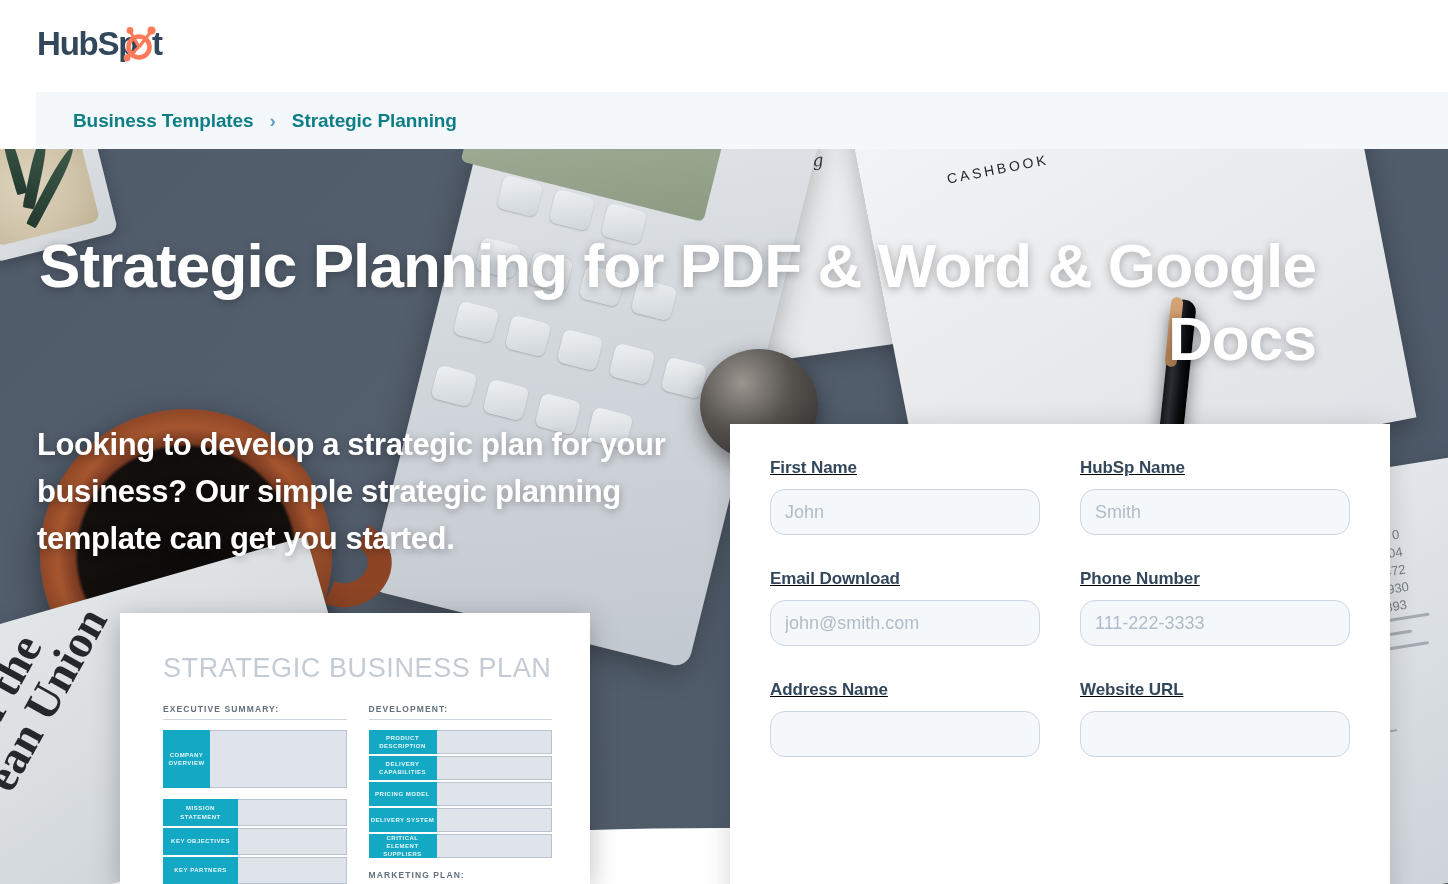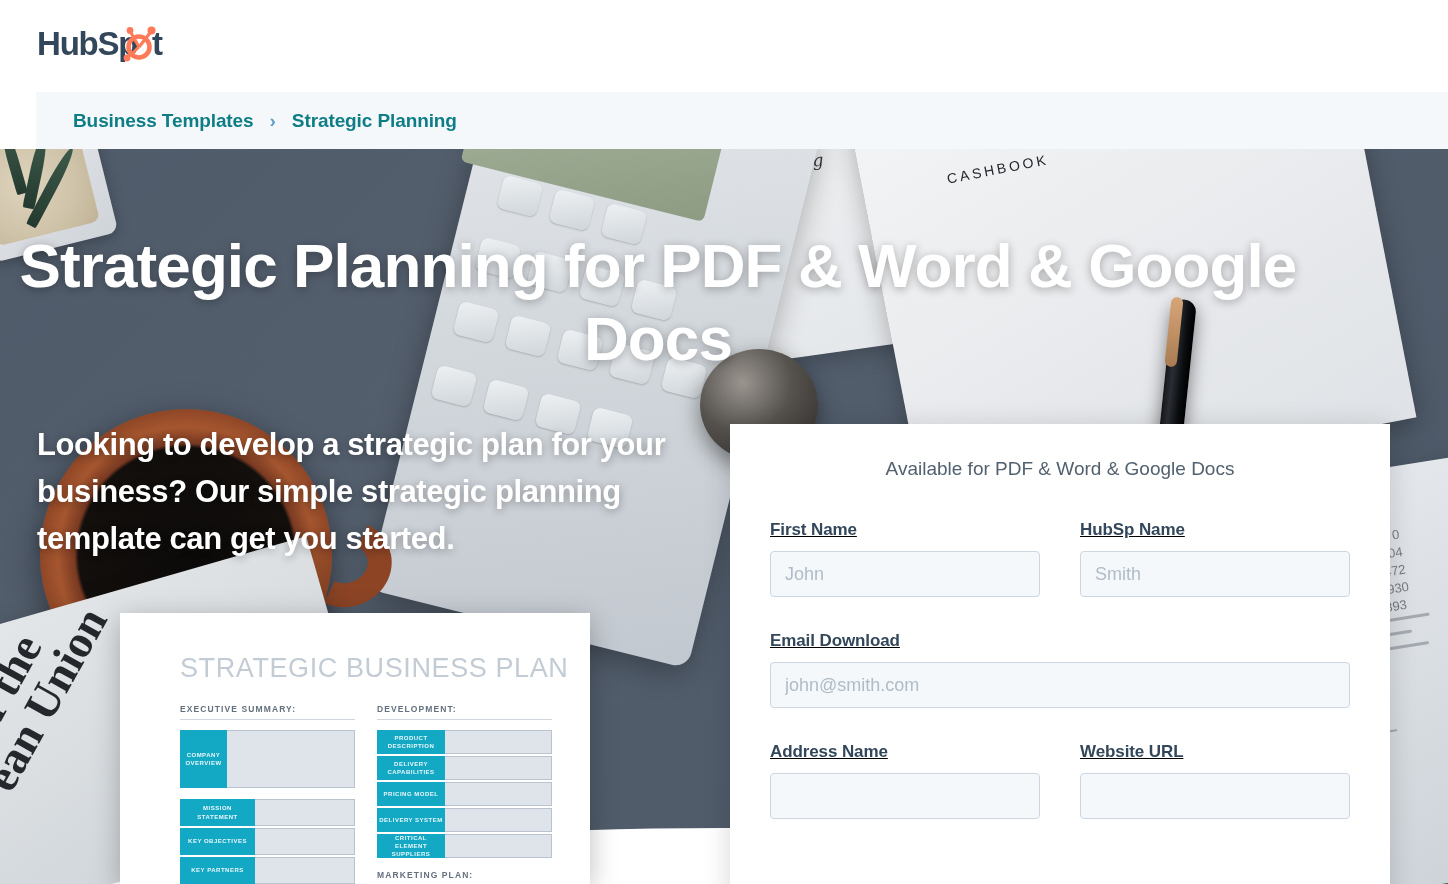--- a/index.html
+++ b/index.html
@@ -166,38 +166,38 @@
   }
 
   .hero-fade-bottom {
     position: absolute; left: 0; bottom: -64px; width: 1448px; height: 120px;
     background: #ffffff; border-radius: 50% 50% 0 0 / 100% 100% 0 0;
   }
 
   
   .hero-title {
     position: absolute; left: 0; top: 80px; width: 1316px;
-    text-align: center; color: #ffffff;
+    text-align: right; color: #ffffff;
     font-size: 62px; font-weight: bold; line-height: 1.18;
     letter-spacing: -0.9px; z-index: 12;
     text-shadow: 0 2px 10px rgba(0,0,0,.30);
   }
   .hero-sub {
     position: absolute; left: 37px; top: 272px; width: 640px;
     color: #ffffff; font-size: 31px; font-weight: bold;
     line-height: 1.52; letter-spacing: -0.4px; z-index: 12;
     text-shadow: 0 2px 8px rgba(0,0,0,.32);
   }
 
   
   .tpl-card {
     position: absolute; left: 120px; top: 613px; width: 470px; height: 271px;
     background: #ffffff; z-index: 14; overflow: hidden;
     box-shadow: 0 6px 26px rgba(0,0,0,.26);
-    padding: 40px 38px 0 60px;
+    padding: 40px 38px 0 43px;
   }
   .tpl-title {
     font-size: 27px; color: #c3cbd4; letter-spacing: .6px;
     font-family: "Liberation Sans", sans-serif; font-weight: 400;
     margin-bottom: 20px; white-space: nowrap;
   }
   .tpl-cols { display: flex; gap: 22px; }
   .tpl-col { flex: 1; min-width: 0; }
   .tpl-secttl {
     font-size: 8.5px; letter-spacing: 1.1px; color: #63707d; font-weight: bold;
@@ -236,21 +236,21 @@
     text-align: center; font-size: 19px; color: #52616f; font-weight: 400;
     margin-bottom: 40px;
   }
   .frow { display: flex; gap: 40px; margin-bottom: 34px; }
   .fgroup { flex: 1; min-width: 0; text-decoration: underline; }
   .flabel {
     display: block; font-size: 17px; font-weight: bold; color: #33475b;
     margin-bottom: 11px; letter-spacing: -0.1px;
   }
   .finput {
-    width: 100%; height: 46px; border: 1px solid #cbd6e2; border-radius: 4px;
+    width: 100%; height: 46px; border: 1px solid #cbd6e2; border-radius: 15px;
     background: #f5f8fa; padding: 0 14px;
     font-family: "Liberation Sans", sans-serif; font-size: 18px; color: #33475b;
   }
   .finput::placeholder { color: #b0bcc8; }
 </style>
 </head>
 <body>
 
 <div class="page">
 
@@ -394,38 +394,41 @@
           <div class="tpl-lbl">CRITICAL ELEMENT SUPPLIERS</div>
           <div class="tpl-fill"></div>
         </div>
         <div class="tpl-secttl tpl-mk">MARKETING PLAN:</div>
       </div>
 
     </div>
   </div>
 
   <div class="form-card">
-    <div class="form-sub">Available for PDF &amp; Word &amp; Google Docs</div>
 
     <div class="frow">
       <div class="fgroup">
         <label class="flabel">First Name</label>
         <input class="finput" type="text" placeholder="John" style="">
       </div>
       <div class="fgroup">
         <label class="flabel">HubSp Name</label>
         <input class="finput" type="text" placeholder="Smith" style="">
       </div>
     </div>
 
     <div class="frow">
       <div class="fgroup">
         <label class="flabel">Email Download</label>
         <input class="finput" type="email" placeholder="john@smith.com" style="">
       </div>
+      <div class="fgroup">
+        <label class="flabel">Phone Number</label>
+        <input class="finput" type="tel" placeholder="111-222-3333" style="">
+      </div>
     </div>
 
     <div class="frow">
       <div class="fgroup">
         <label class="flabel">Address Name</label>
         <input class="finput" type="text" placeholder="" style="">
       </div>
       <div class="fgroup">
         <label class="flabel">Website URL</label>
         <input class="finput" type="url" placeholder="" style="">

